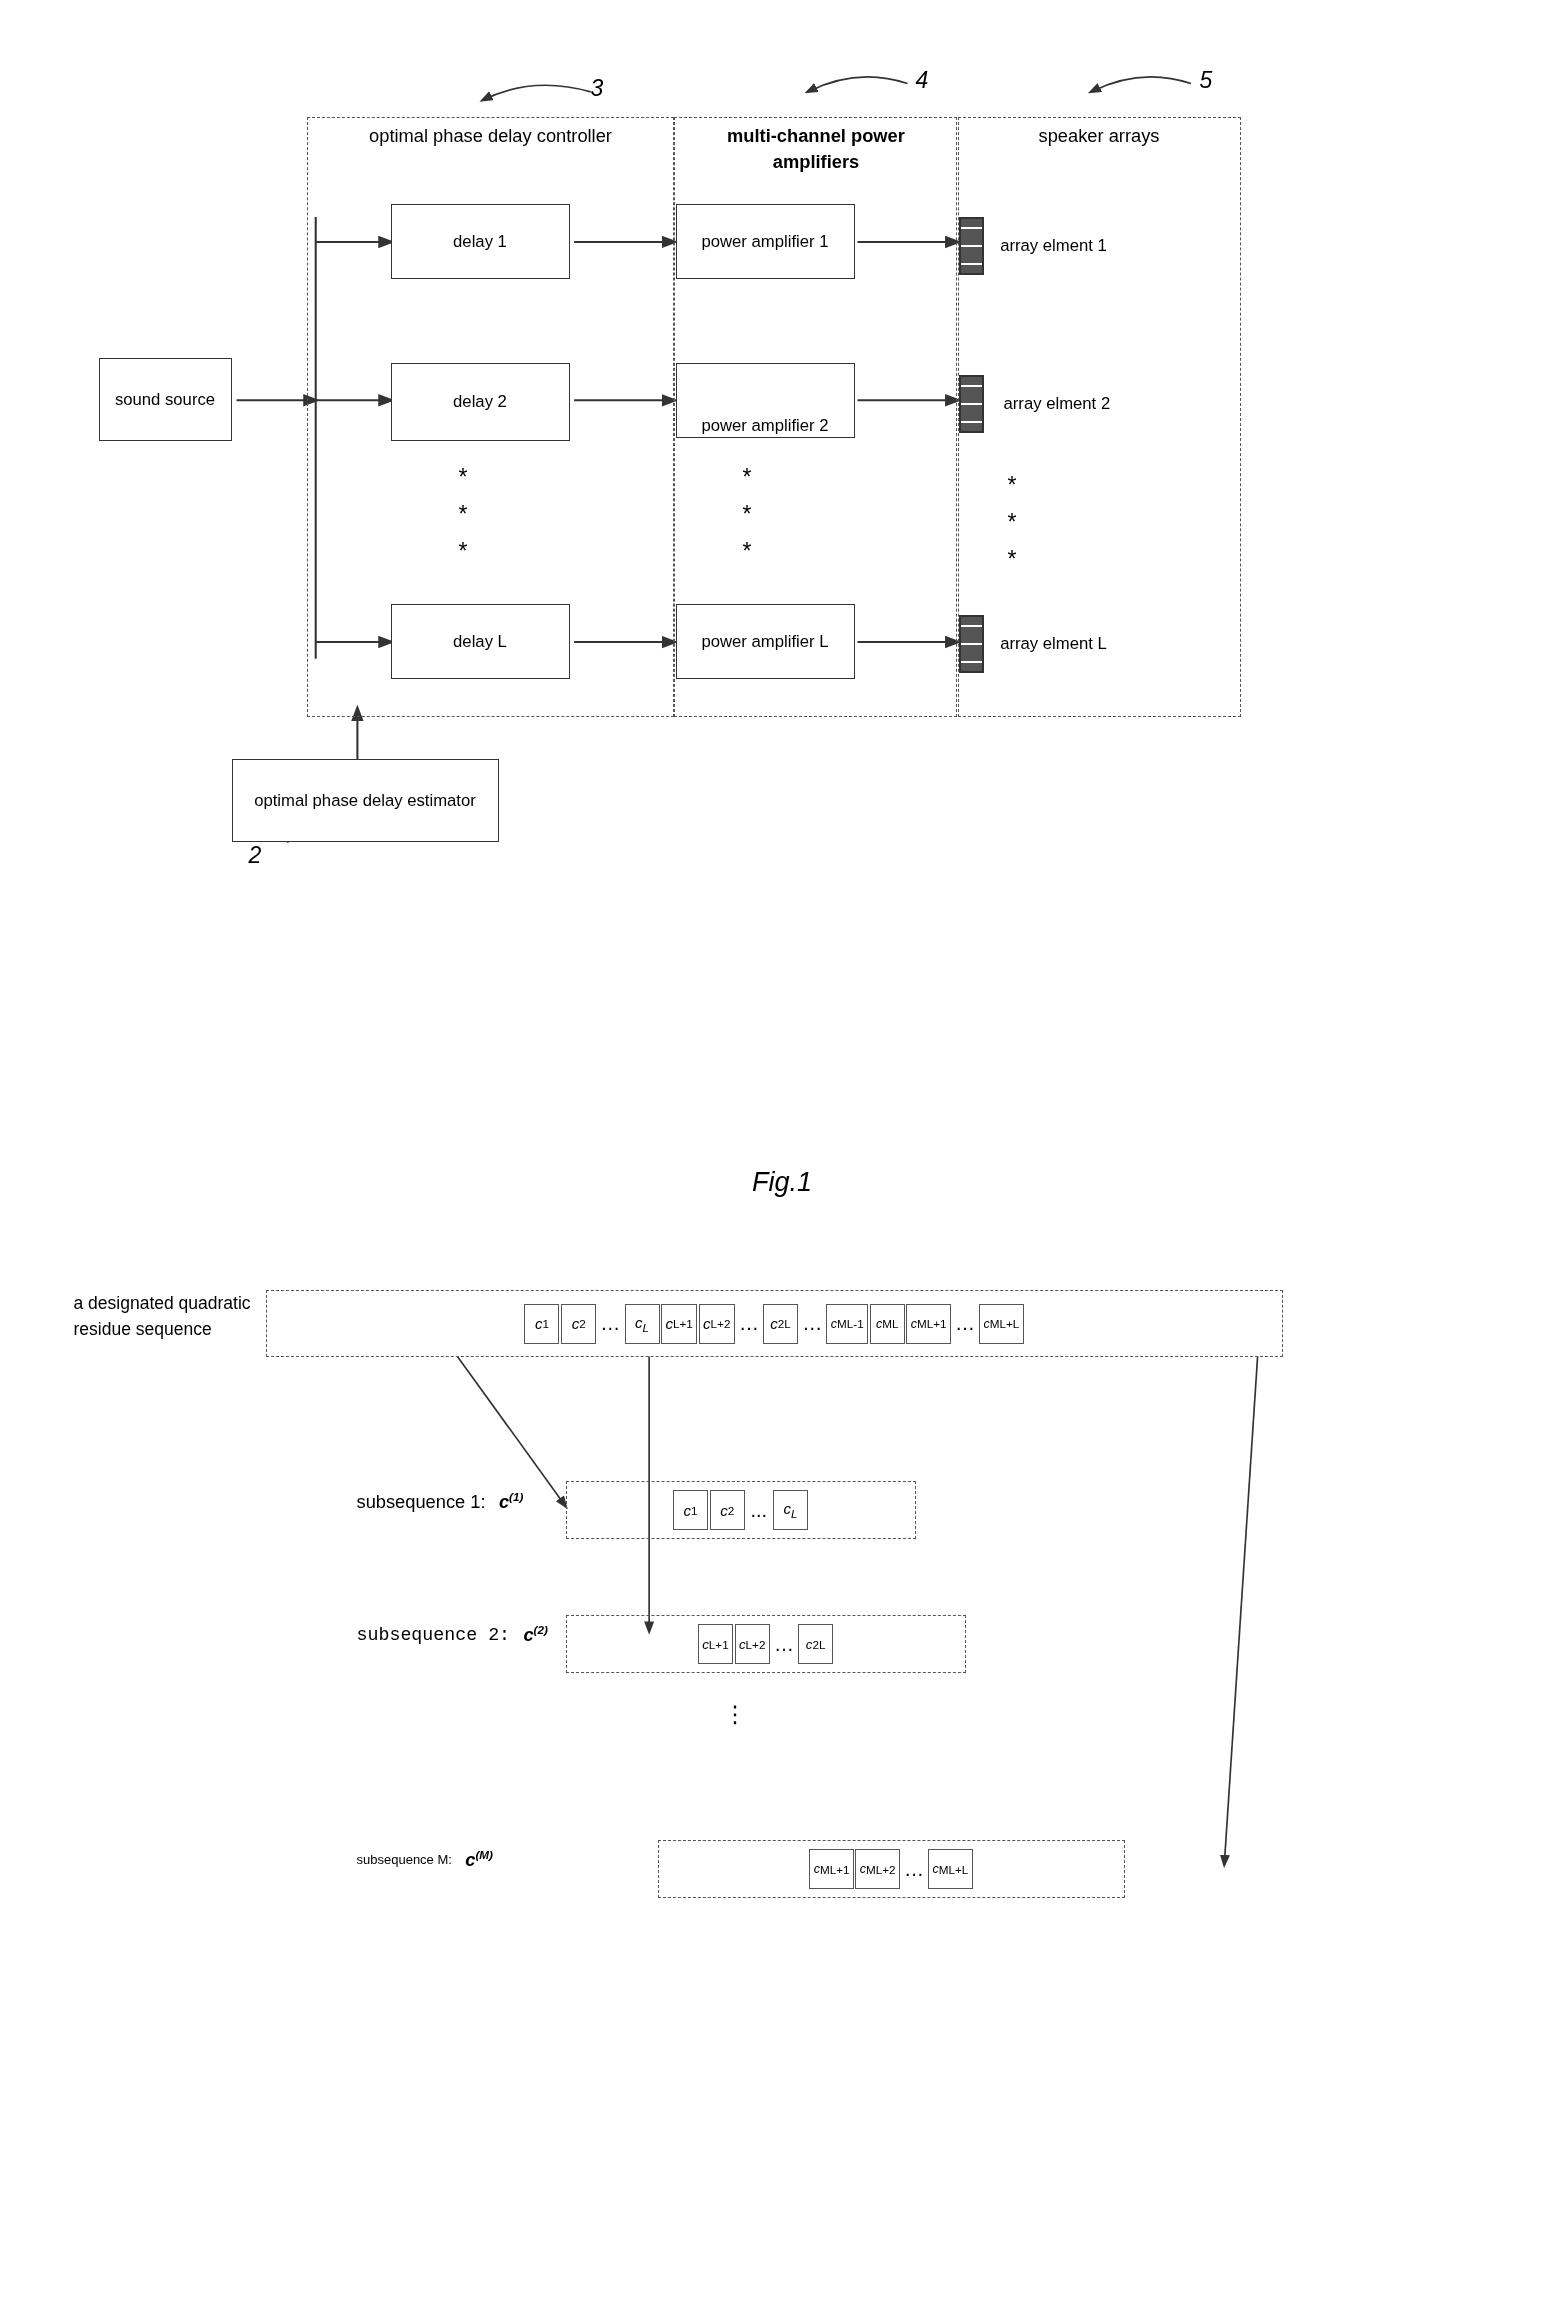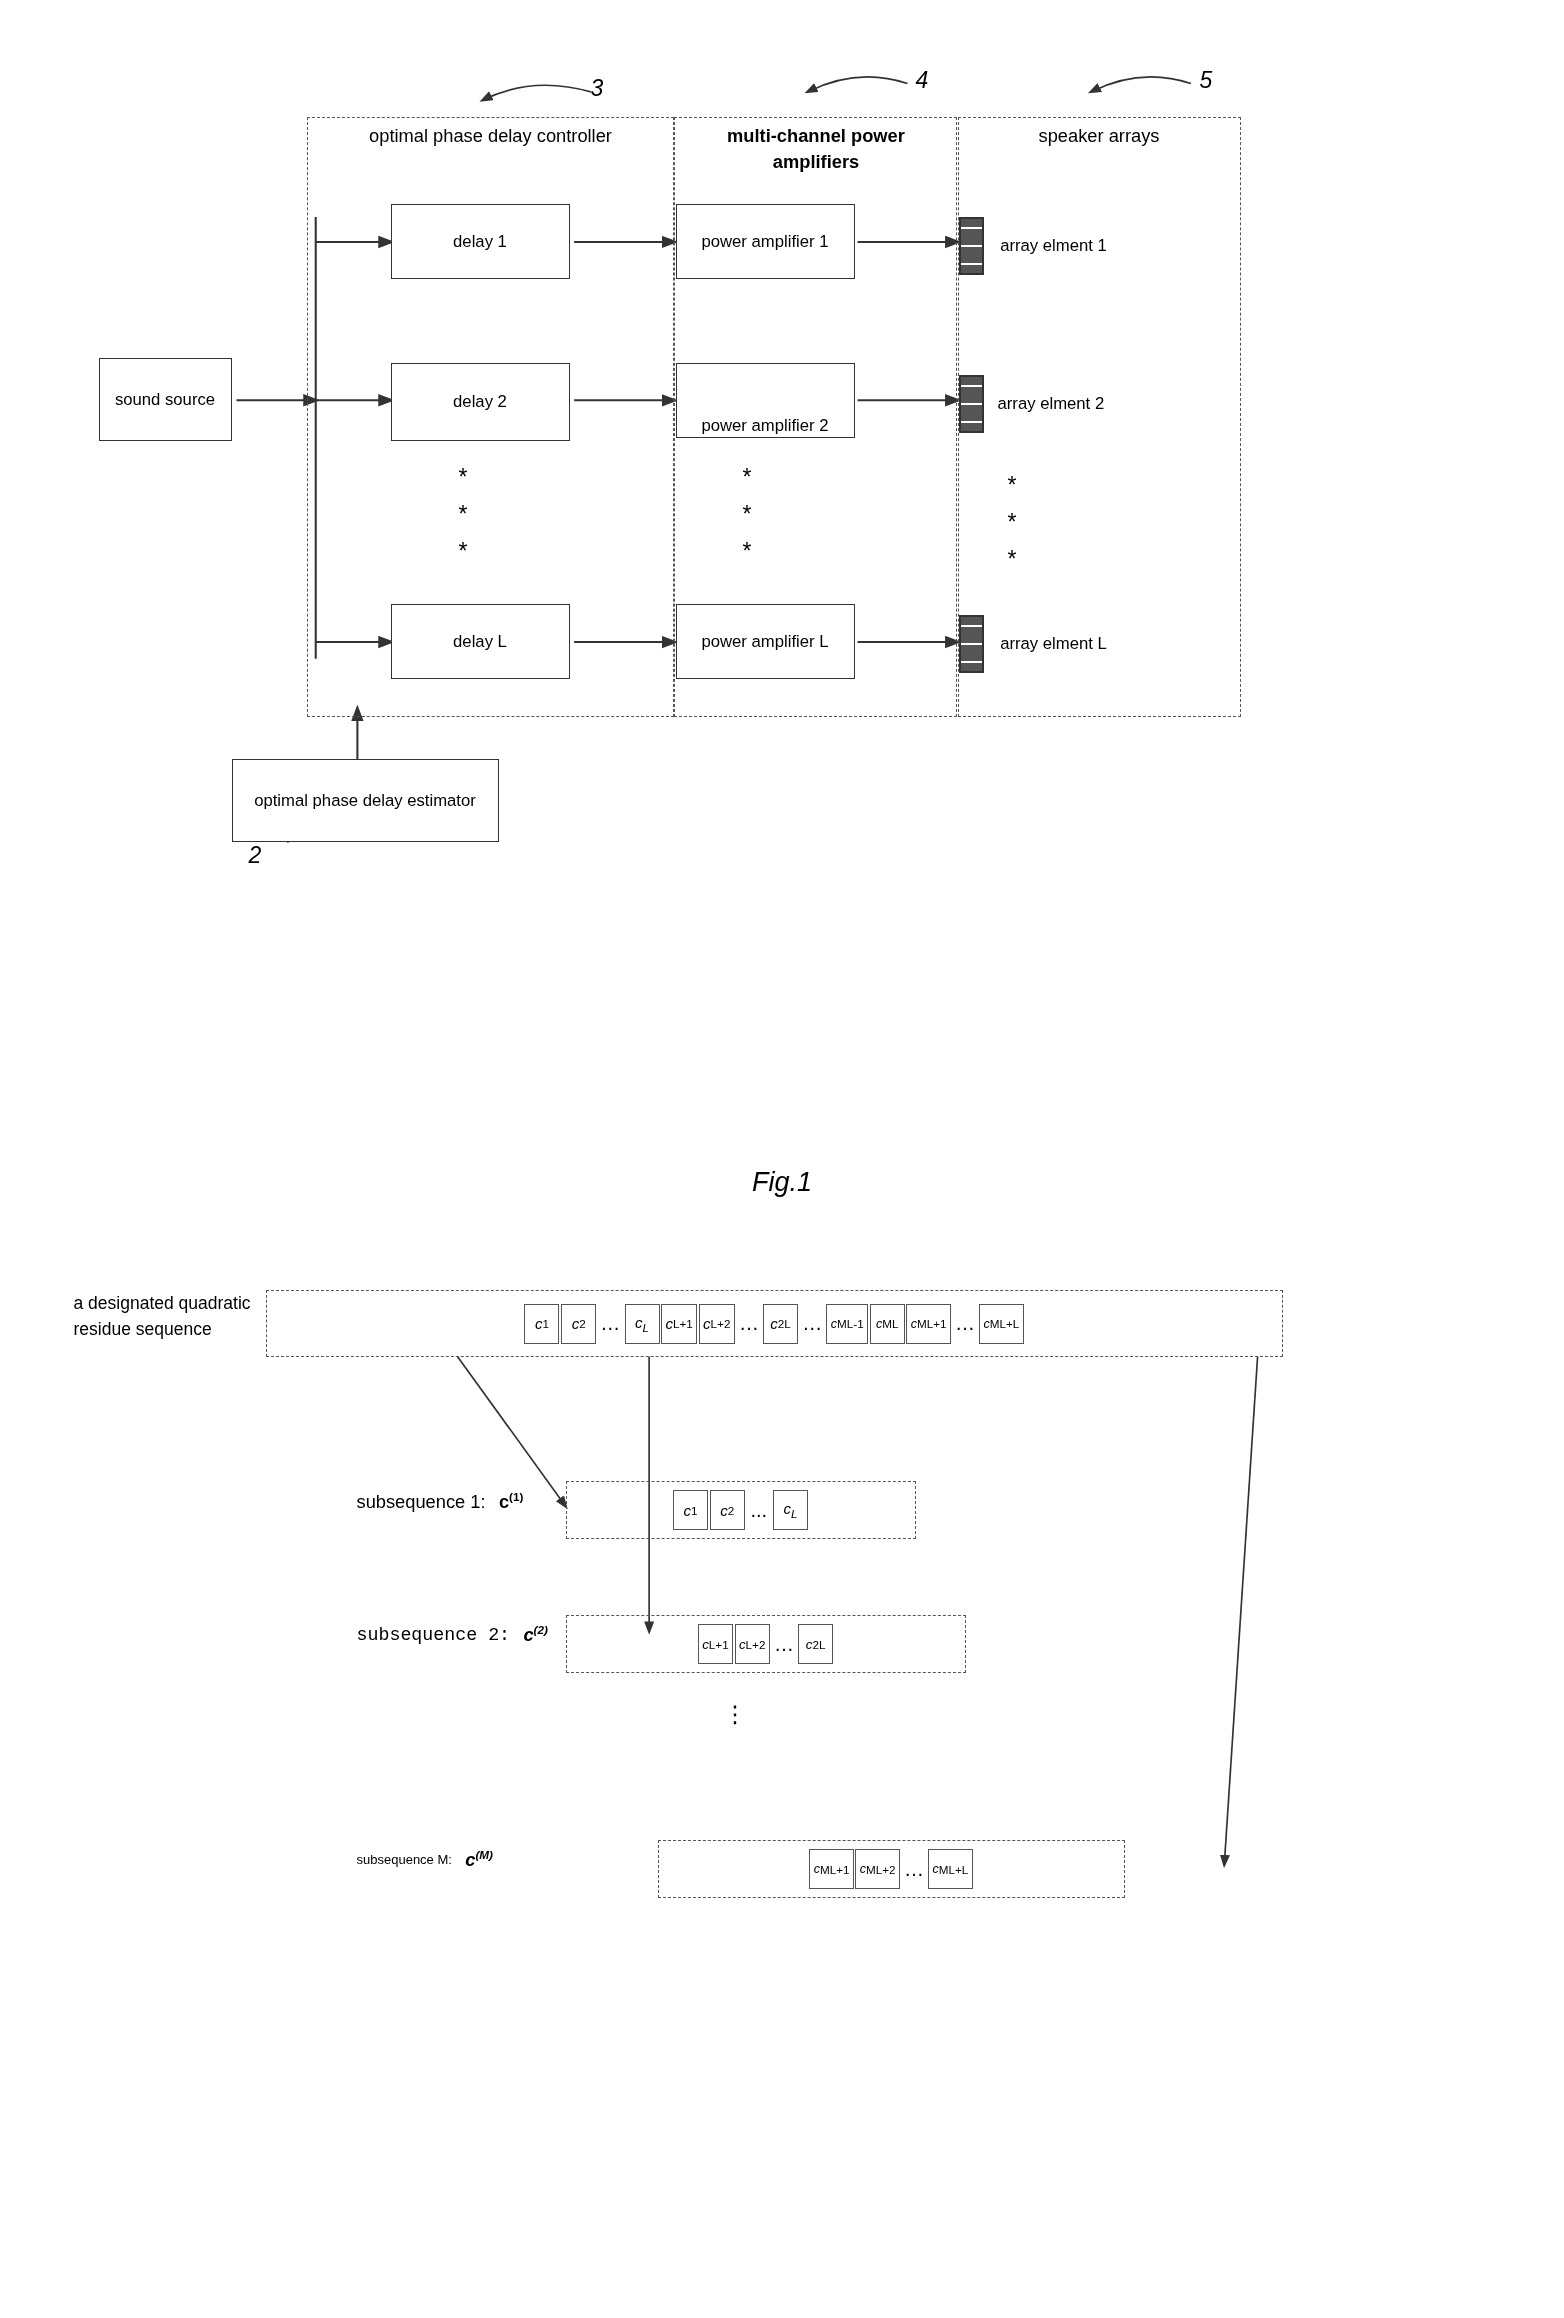--- a/index.html
+++ b/index.html
@@ -233,21 +233,21 @@
 
       <div style="width:25px; height:58px; border: 2.5px solid #333; display:flex; flex-direction:column; justify-content:space-around; background:#555;">
         <div style="width:100%; height:1.7px; background:#fff;"></div>
         <div style="width:100%; height:1.7px; background:#fff;"></div>
         <div style="width:100%; height:1.7px; background:#fff;"></div>
       </div>
       <span style="font-size:16.7px;">array
 elment 1</span>
     </div>
 
-    <div style="position:absolute; left:885px; top:325px; display:flex; align-items:center; gap:14px;">
+    <div style="position:absolute; left:885px; top:325px; display:flex; align-items:center; gap:20px;">
       <div style="width:25px; height:58px; border: 2.5px solid #333; display:flex; flex-direction:column; justify-content:space-around; background:#555;">
         <div style="width:100%; height:1.7px; background:#fff;"></div>
         <div style="width:100%; height:1.7px; background:#fff;"></div>
         <div style="width:100%; height:1.7px; background:#fff;"></div>
       </div>
       <span style="font-size:16.7px;">array
 elment 2</span>
     </div>
 
     <div style="position:absolute; left:934px; top:417px; font-size:23px; line-height:1.6;">*<br>*<br>*</div>
@@ -337,21 +337,21 @@
         <div class="dots-cell">…</div>
         <div class="cell" style="font-size:12.5px;">
             <i>c</i>
             <sub>ML+L</sub>
           </div>
       </div>
     </div>
 
     <div style="position:absolute; left:283px; top:242px; display:flex; align-items:center; gap:13.3px;">
       <span style="font-size:18.3px;">subsequence 1:</span>
-      <span style="font-size:18.3px; font-weight:bold; "><b>c</b><sup>(1)</sup></span>
+      <span style="font-size:18.3px; font-weight:bold; font-style:italic;"><b>c</b><sup>(1)</sup></span>
     </div>
     <div class="seq-box" style="left:492px; top:233px; width:350px; height:58px;">
       <div class="seq-inner">
         <div class="cell">
             <i>c</i>
             <sub>1</sub>
           </div>
         <div class="cell">
             <i>c</i>
             <sub>2</sub>

